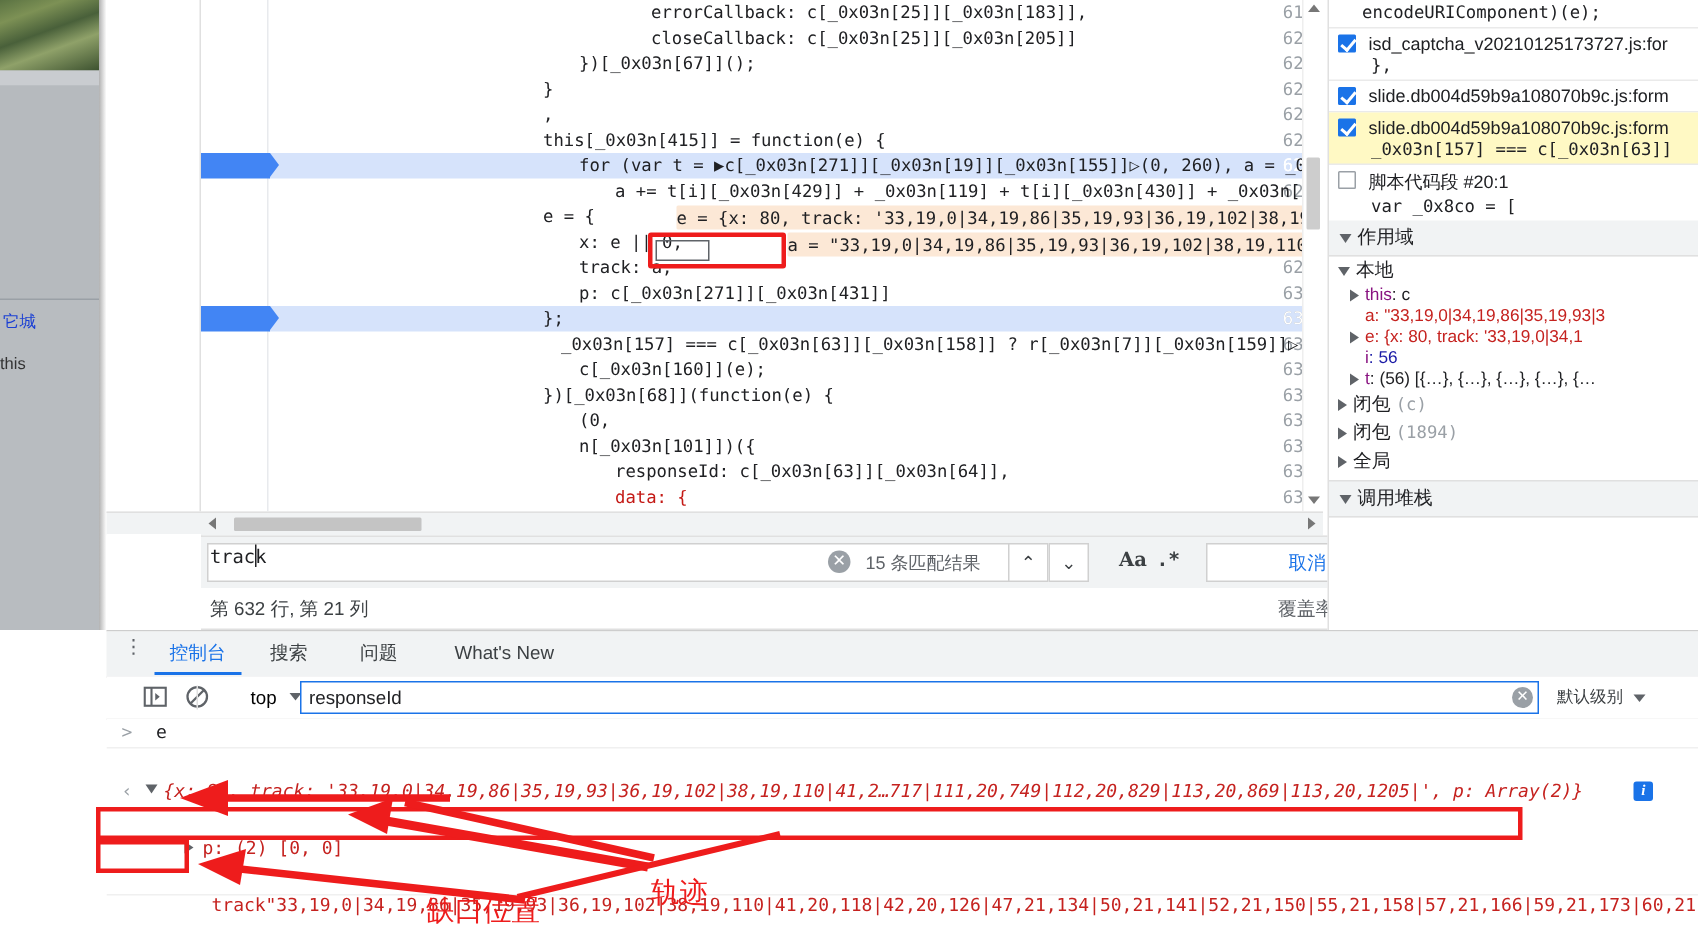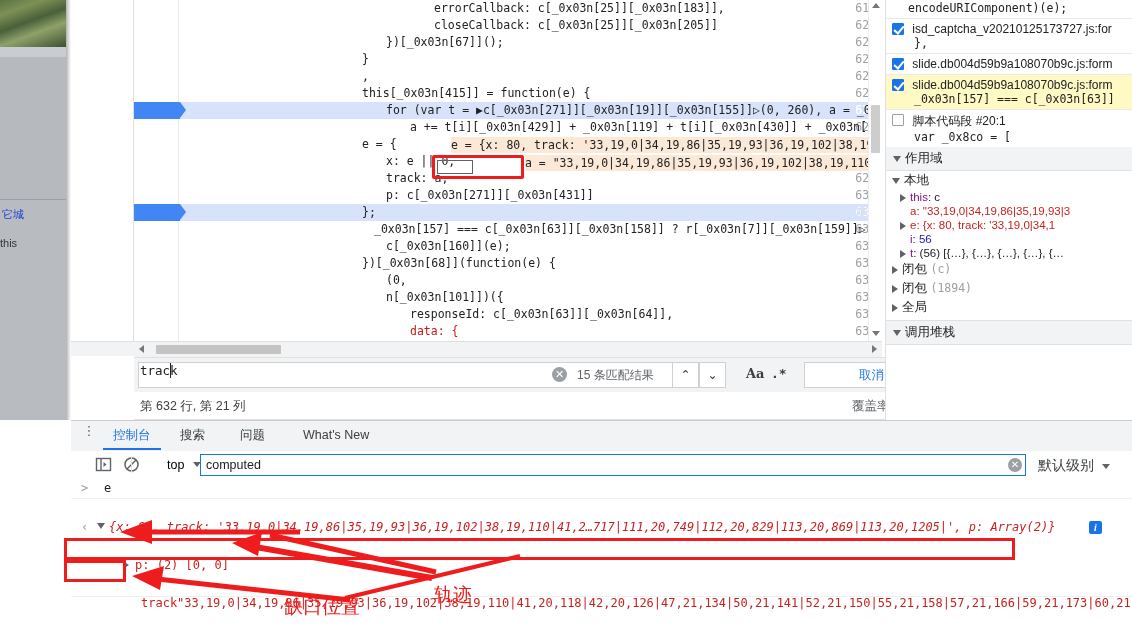--- a/index.html
+++ b/index.html
@@ -140,21 +140,21 @@
   .tab{position:absolute;top:0;height:29px;line-height:29px;font-size:12.5px;color:#3c4043;
     padding:0 10px;box-sizing:border-box;}
   .tab.active{color:#1a73e8;border-bottom:2px solid #1a73e8;}
   #ctrlbar{position:absolute;left:0;top:30px;width:1061px;height:28px;background:#fff;
     border-bottom:1px solid #e0e0e0;}
   #filter-input{position:absolute;left:129px;top:3px;width:826px;height:22px;background:#fff;
     border:1px solid #1a73e8;box-sizing:border-box;}
   #filter-text{position:absolute;left:135px;top:7px;font-size:12.5px;color:#202124;}
   #filter-clear{position:absolute;left:937px;top:7px;width:14px;height:14px;border-radius:50%;
     background:#9aa0a6;color:#fff;font-size:10px;line-height:14px;text-align:center;}
-  #level-sel{position:absolute;left:967px;top:6px;font-size:14px;color:#3c4043;white-space:nowrap;}
+  #level-sel{position:absolute;left:967px;top:6px;font-size:11px;color:#3c4043;white-space:nowrap;}
   #ctrl-sep1{position:absolute;left:60px;top:6px;width:1px;height:16px;background:#e0e0e0;}
   #ctrl-sep2{position:absolute;left:113px;top:6px;width:1px;height:16px;background:#e0e0e0;}
   #ctrl-sep3{position:absolute;left:1043px;top:6px;width:1px;height:16px;background:#e0e0e0;}
   .cbtn{position:absolute;top:5px;}
 
   
   #console{position:absolute;left:0;top:58px;width:1061px;height:152px;background:#fff;overflow:hidden;}
   .c-row{position:relative;height:19px;line-height:19px;
     font-family:"DejaVu Sans Mono","Liberation Mono",monospace;font-size:12px;white-space:nowrap;}
   .c-sep{position:absolute;left:0;width:1061px;height:1px;background:#f0f0f0;}
@@ -385,21 +385,21 @@
       <div style="position:absolute;left:122px;top:11px;width:0;height:0;border-left:4px solid transparent;border-right:4px solid transparent;border-top:5px solid #5f6368"></div>
       <div id="ctrl-sep2" style="left:137px"></div>
       <div class="cbtn" style="left:148px">
         <svg width="17" height="17" viewBox="0 0 17 17">
             <ellipse cx="8.5" cy="8.5" rx="7.5" ry="5" fill="none" stroke="#5f6368" stroke-width="1.4"></ellipse>
             <circle cx="8.5" cy="8.5" r="2.6" fill="#5f6368"></circle>
           </svg>
       </div>
       <div id="ctrl-sep3" style="left:176px"></div>
       <div id="filter-input"></div>
-      <div id="filter-text">computed</div>
+      <div id="filter-text">responseId</div>
       <div id="filter-clear">✕</div>
       <div id="level-sel"><span>默认级别</span>
         <span style="display:inline-block;width:0;height:0;border-left:4px solid transparent;border-right:4px solid transparent;border-top:5px solid #5f6368;vertical-align:middle;margin-left:4px"></span></div>
     </div>
 
     <div id="console">
 
       <div class="c-row" style="top:0">
         <span class="prompt">&gt;</span>
         <span style="position:absolute;left:33px;color:#202124">e</span>

